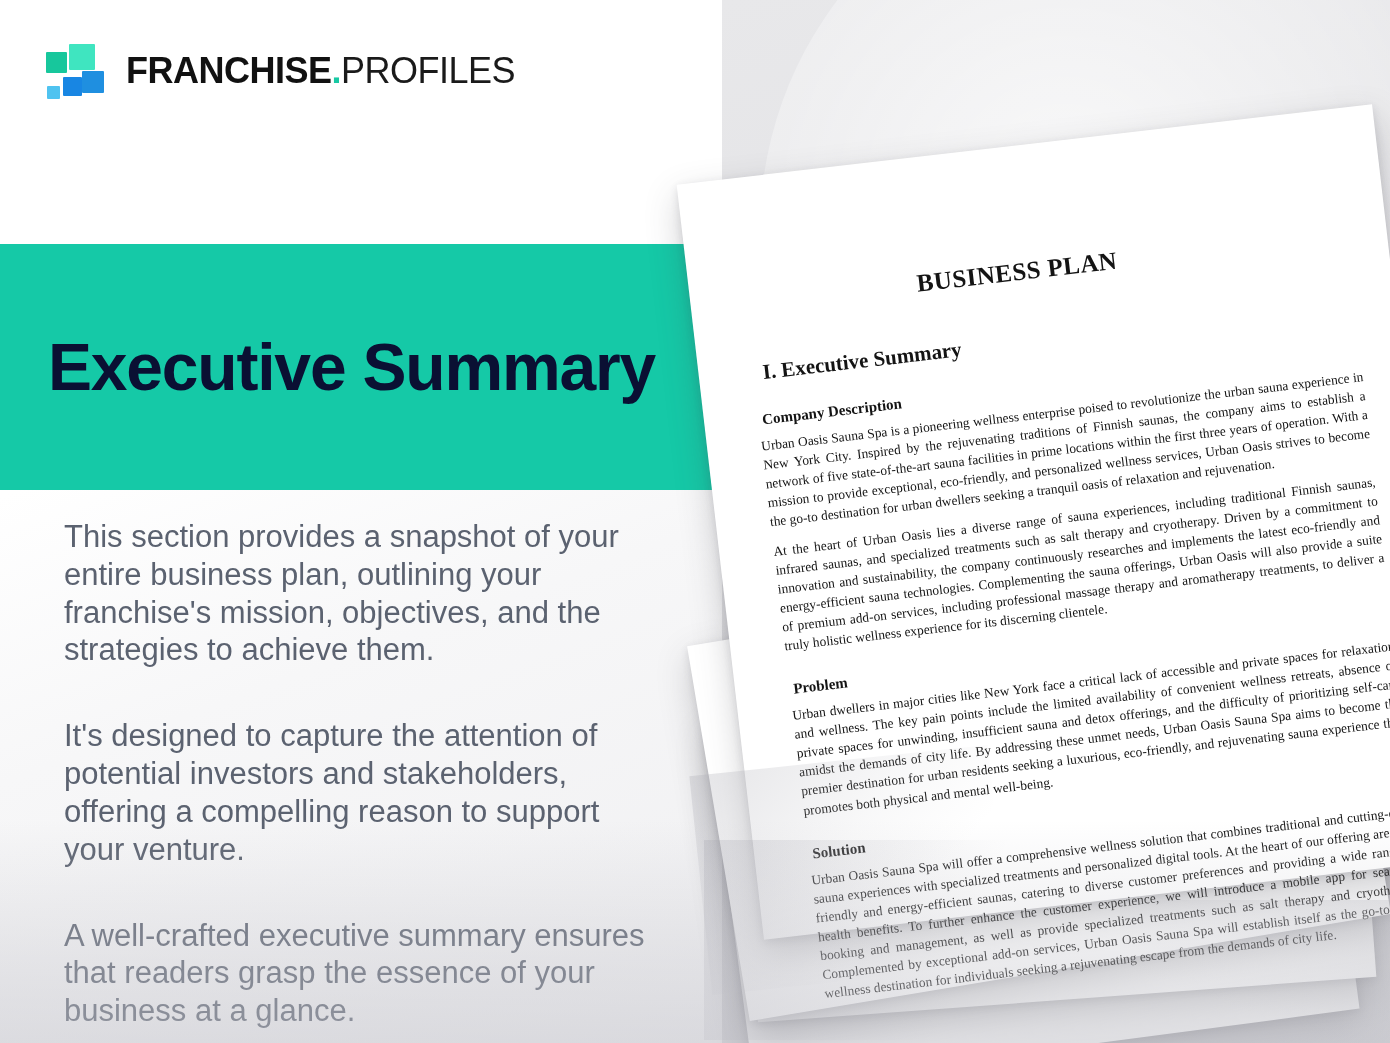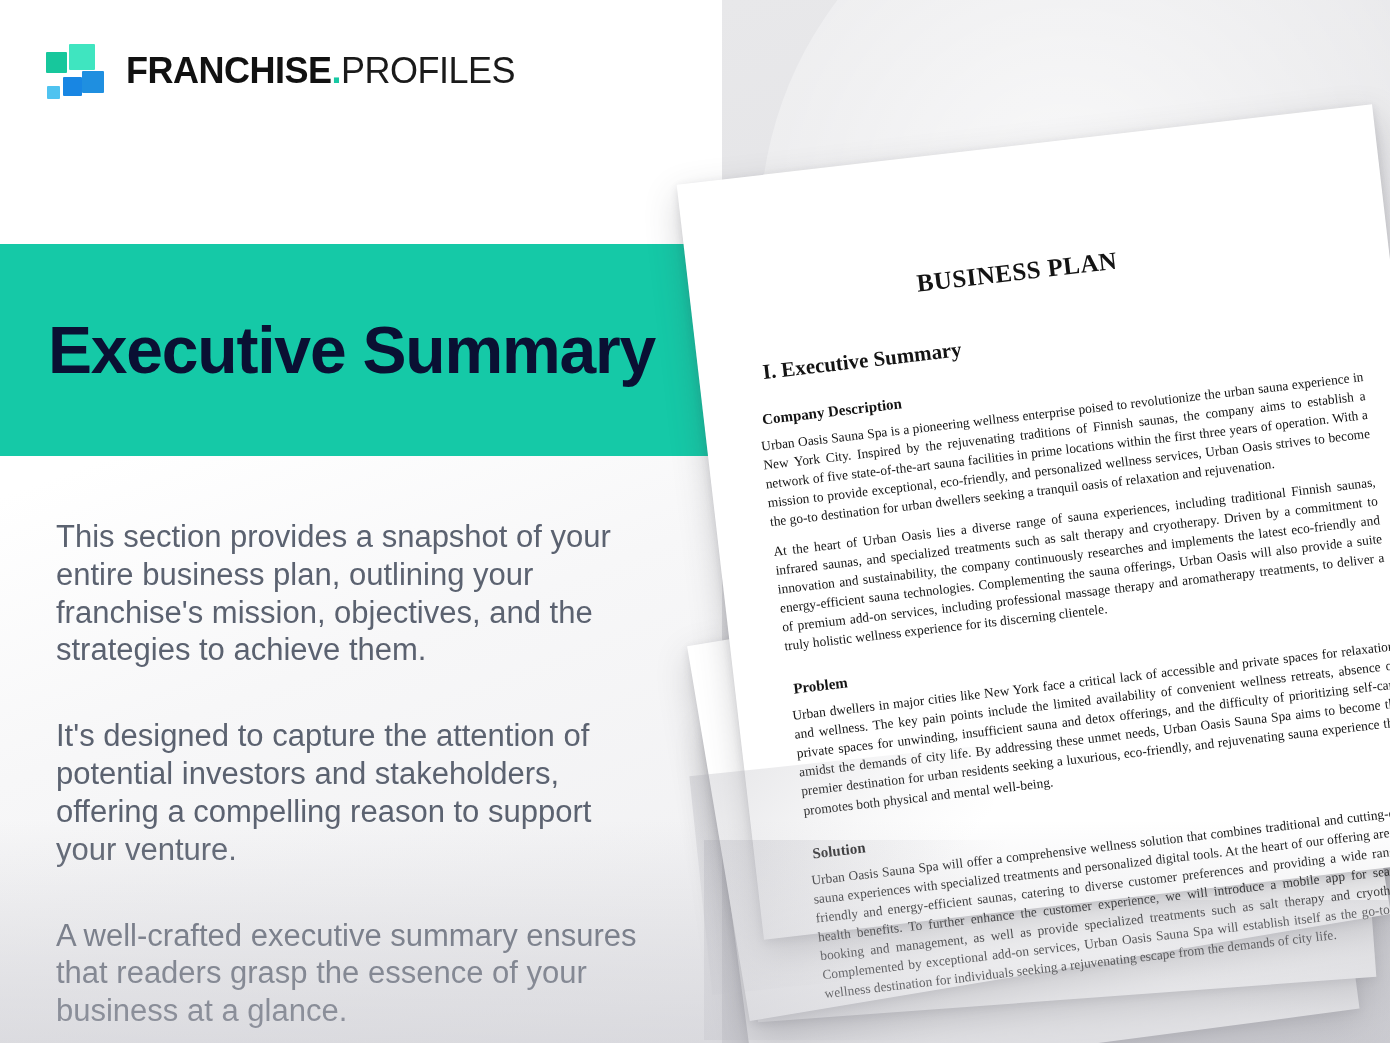--- a/index.html
+++ b/index.html
@@ -78,21 +78,21 @@
     color: #111111;
   }
   .logo-type .lt-bold { font-weight: 700; }
   .logo-type .lt-dot  { color: #18C9A4; font-weight: 700; }
   .logo-type .lt-thin { font-weight: 300; color: #1a1a1a; }
 
   
   .banner {
     position: absolute;
     left: 0; top: 244px;
-    width: 748px; height: 212px;
+    width: 748px; height: 246px;
     background: #15C9A7;
     clip-path: polygon(0 0, 100% 0, 97.8% 100%, 0 100%);
     display: flex;
     align-items: center;
   }
   .banner h1 {
     margin: 0;
     padding-left: 48px;
     font-size: 66px;
     font-weight: 700;
@@ -102,21 +102,21 @@
     white-space: nowrap;
   }
 
   
   .body-copy {
     position: absolute;
     left: 48px; top: 518px;
     width: 600px;
   }
   .body-copy p {
-    margin: 0 0 48px 8px;
+    margin: 0 0 48px 16px;
     font-size: 31px;
     line-height: 1.22;
     color: #5B6270;
     font-weight: 400;
   }
   .body-copy p:last-child { margin-bottom: 0; }
 
   
   .doc-stack {
     position: absolute;

